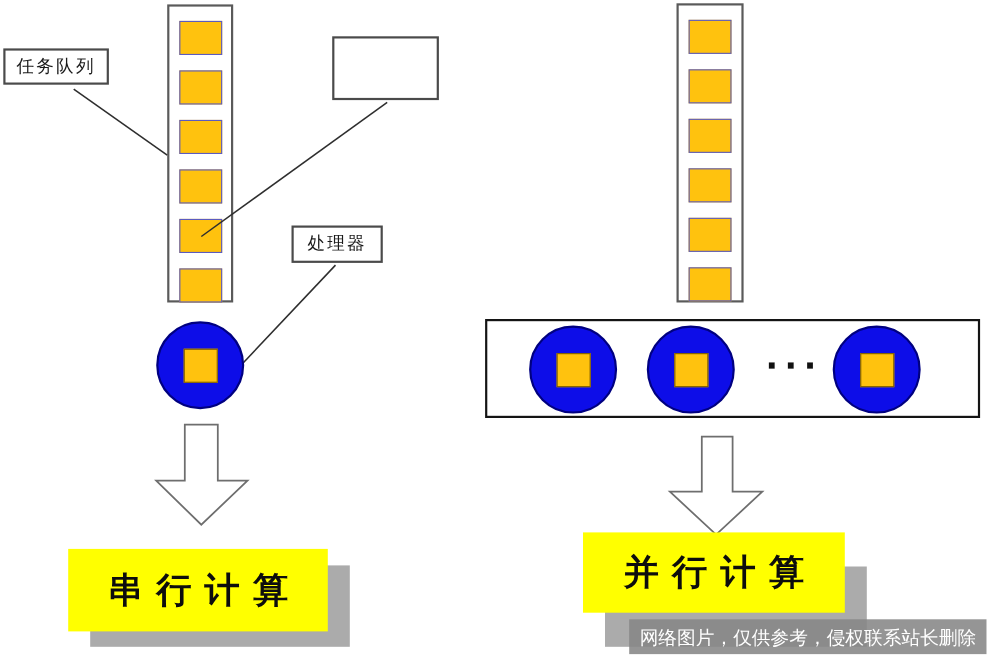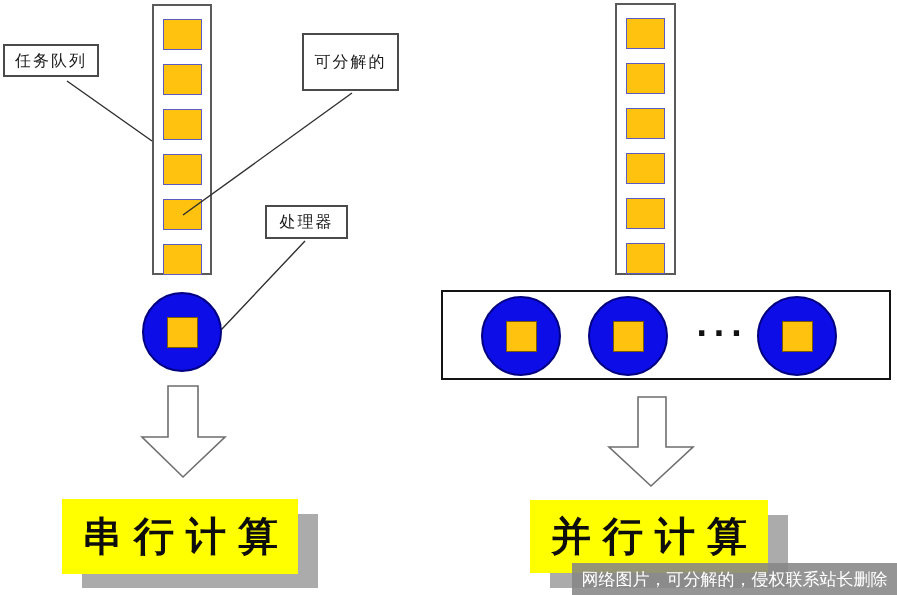--- a/index.html
+++ b/index.html
@@ -57,26 +57,26 @@
     font-family:"DejaVu Sans",sans-serif;font-weight:bold;font-size:30px;
     letter-spacing:6px;color:#111;
   }
 
   
   .result-shadow{position:absolute;background:#ABABAB;z-index:1;}
   .shadow-serial{left:82px;top:514px;width:236px;height:74px;}
   .shadow-parallel{left:550px;top:515px;width:238px;height:73px;}
   .result-label{
     position:absolute;background:#FFFF00;z-index:2;color:#0d0d0d;
-    font-size:40px;font-weight:bold;letter-spacing:12px;
+    font-size:32px;font-weight:bold;letter-spacing:12px;
     display:flex;align-items:center;justify-content:center;
     text-indent:12px; 
   }
   .result-serial{left:62px;top:499px;width:236px;height:75px;}
-  .result-parallel{left:530px;top:500px;width:238px;height:73px;}
+  .result-parallel{left:530px;top:484px;width:238px;height:73px;}
 
   
   .watermark{
     position:absolute;left:572px;top:563px;width:325px;height:32px;
     background:rgba(134,134,134,0.88);z-index:3;
     color:#FFFFFF;font-family:"Liberation Sans","DejaVu Sans",sans-serif;
     font-size:17px;display:flex;align-items:center;justify-content:center;
     white-space:nowrap;
   }
 </style>
@@ -101,21 +101,20 @@
       <div class="task-square"></div>
       <div class="task-square"></div>
       <div class="task-square"></div>
     </div>
 
   <div class="label-box label-task-queue">
     <span>任务队列</span>
   </div>
 
   <div class="label-box label-decomposable">
-    <span>可分解的</span>
   </div>
 
   <div class="label-box label-processor">
     <span>处理器</span>
   </div>
 
   <svg class="overlay" viewBox="0 0 897 595" xmlns="http://www.w3.org/2000/svg">
     <line x1="67" y1="81" x2="152" y2="141" stroke="#2e2e2e" stroke-width="1.4"></line>
     <line x1="352" y1="93" x2="183" y2="215" stroke="#2e2e2e" stroke-width="1.4"></line>
     <line x1="305" y1="241" x2="221" y2="330" stroke="#2e2e2e" stroke-width="1.4"></line>
@@ -144,16 +143,16 @@
   <div class="result-label result-serial">
     <span>串行计算</span>
   </div>
 
   <div class="result-shadow shadow-parallel"></div>
   <div class="result-label result-parallel">
     <span>并行计算</span>
   </div>
 
   <div class="watermark">
-    <span>网络图片，可分解的，侵权联系站长删除</span>
+    <span>网络图片，仅供参考，侵权联系站长删除</span>
   </div>
 
 </div>
 
 </body></html>

